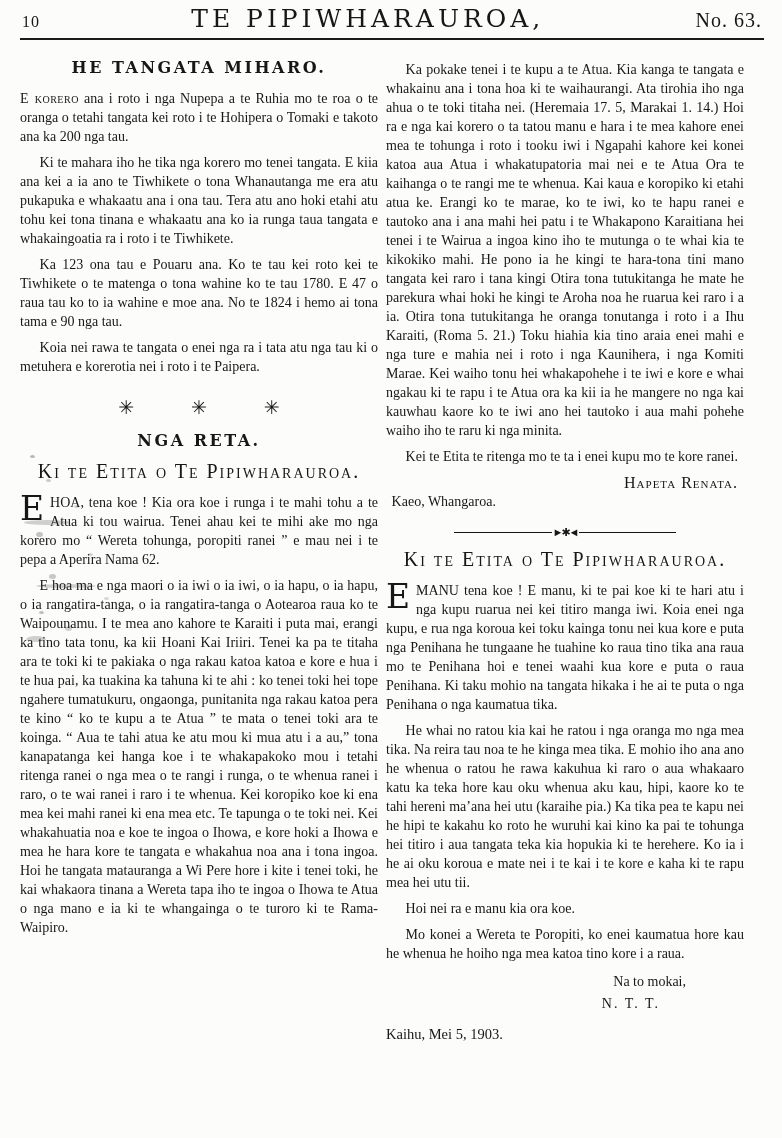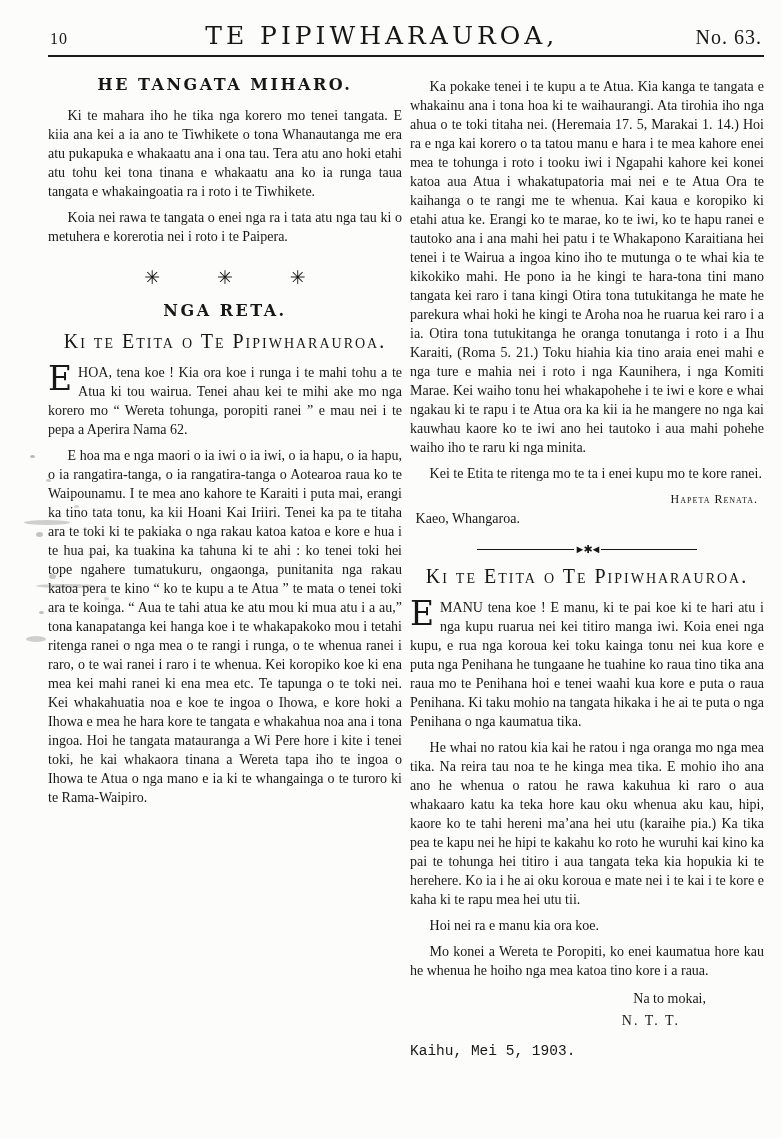--- a/index.html
+++ b/index.html
@@ -4,21 +4,21 @@
 <style>
   html, body { margin: 0; padding: 0; }
   body {
     width: 782px; height: 1138px;
     background: #fcfcfa;
     color: #171717;
     font-family: "Liberation Serif", serif;
     overflow: hidden;
     position: relative;
   }
-  .page { padding: 21px 18px 0 20px; margin-left: 28px; }
+  .page { padding: 4px 18px 0 20px; }
 
   
   .header {
     display: flex; justify-content: space-between; align-items: baseline;
     border-bottom: 2px solid #1b1b1b;
     padding: 0 2px 5px 2px;
   }
   .pagenum { font-size: 16px; letter-spacing: 1px; }
   .masthead {
     font-size: 25px; letter-spacing: 4px; font-weight: 400;
@@ -64,35 +64,35 @@
     text-align: center;
     font-size: 19px;
     word-spacing: 52px;
     margin: 22px 0 14px 0;
     text-indent: 0;
   }
 
   .signature {
     text-align: right; text-indent: 0;
     font-variant: small-caps; letter-spacing: 1px;
-    font-size: 12px;
+    font-size: 16px;
     margin: 2px 6px 0 0;
   }
   .location { text-indent: .4em; margin: 0 0 10px 0; }
 
   .rule-divider {
     display: flex; align-items: center; justify-content: center;
     width: 62%; margin: 16px auto 6px auto;
   }
   .rule-divider .line { flex: 1; height: 1.5px; background: #141414; }
   .rule-divider .orn { padding: 0 1px; font-size: 11px; letter-spacing: -2px; line-height: 11px; }
 
   .signoff  { text-align: right; text-indent: 0; margin: 9px 58px 0 0; }
   .initials { text-align: right; text-indent: 0; letter-spacing: 2px; margin: 3px 84px 0 0; }
-  .dateline { text-align: left;  text-indent: 0; margin: 12px 0 0 0; font-size: 14.5px; font-family: Liberation Mono, monospace; }
+  .dateline { text-align: left;  text-indent: 0; margin: 12px 0 0 0; font-size: 14.5px; }
 
   
   .smudge { position: absolute; background: rgba(50,50,50,.22); border-radius: 50%; filter: blur(.6px); }
   .smudge-dots {
     position: absolute; left: 30px; top: 455px;
     width: 5px; height: 3px; border-radius: 50%;
     background: rgba(45,45,45,.32);
     box-shadow:
       16px 24px 0 rgba(45,45,45,.24),
       44px 50px 0 rgba(45,45,45,.2),
@@ -115,22 +115,24 @@
     <span class="masthead">TE PIPIWHARAUROA,</span>
     <span class="issue">No. 63.</span>
   </div>
 
   <div class="cols">
 
     <div class="col">
 
       <h2 class="article-title">HE TANGATA MIHARO.</h2>
 
+      <p class="noindent"><span class="lead-caps">E korero</span><span> ana i roto i nga Nupepa a te Ruhia mo te roa o te oranga o tetahi tangata kei roto i te Hohipera o Tomaki e takoto ana ka 200 nga tau.</span></p>
 
       <p>Ki te mahara iho he tika nga korero mo tenei tangata. E kiia ana kei a ia ano te Tiwhikete o tona Whanautanga me era atu pukapuka e whakaatu ana i ona tau. Tera atu ano hoki etahi atu tohu kei tona tinana e whakaatu ana ko ia runga taua tangata e whakaingoatia ra i roto i te Tiwhikete.</p>
+      <p>Ka 123 ona tau e Pouaru ana. Ko te tau kei roto kei te Tiwhikete o te matenga o tona wahine ko te tau 1780. E 47 o raua tau ko to ia wahine e moe ana. No te 1824 i hemo ai tona tama e 90 nga tau.</p>
       <p>Koia nei rawa te tangata o enei nga ra i tata atu nga tau ki o metuhera e korerotia nei i roto i te Paipera.</p>
 
       <div class="flower-row">✳ ✳ ✳</div>
 
       <h2 class="article-title">NGA RETA.</h2>
 
       <div class="salutation">Ki te Etita o Te Pipiwharauroa.</div>
 
       <p class="noindent"><span class="dropcap">E</span><span>HOA, tena koe !  Kia ora koe i runga i te mahi tohu a te Atua ki tou wairua.  Tenei ahau kei te mihi ake mo nga korero mo “ Wereta tohunga, poropiti ranei ” e mau nei i te pepa a Aperira Nama 62.</span></p>
 

